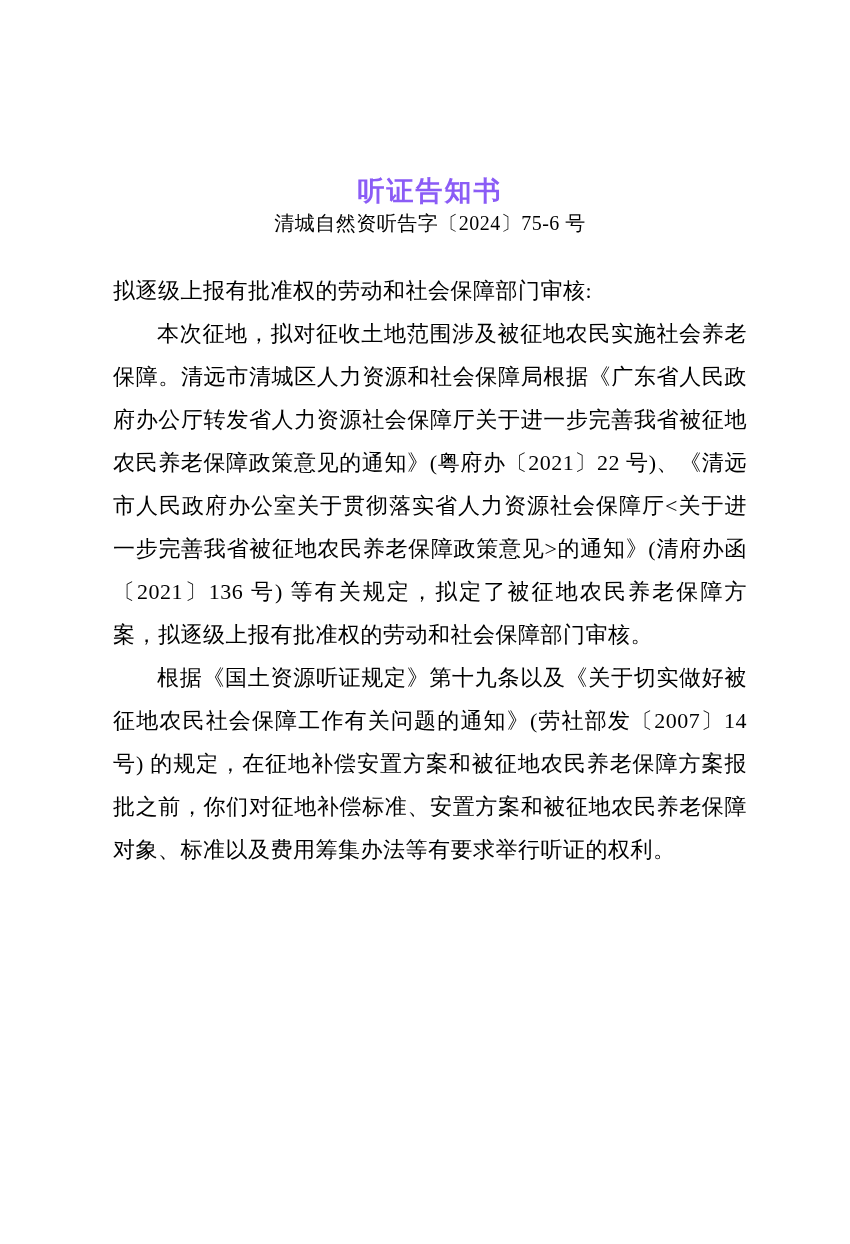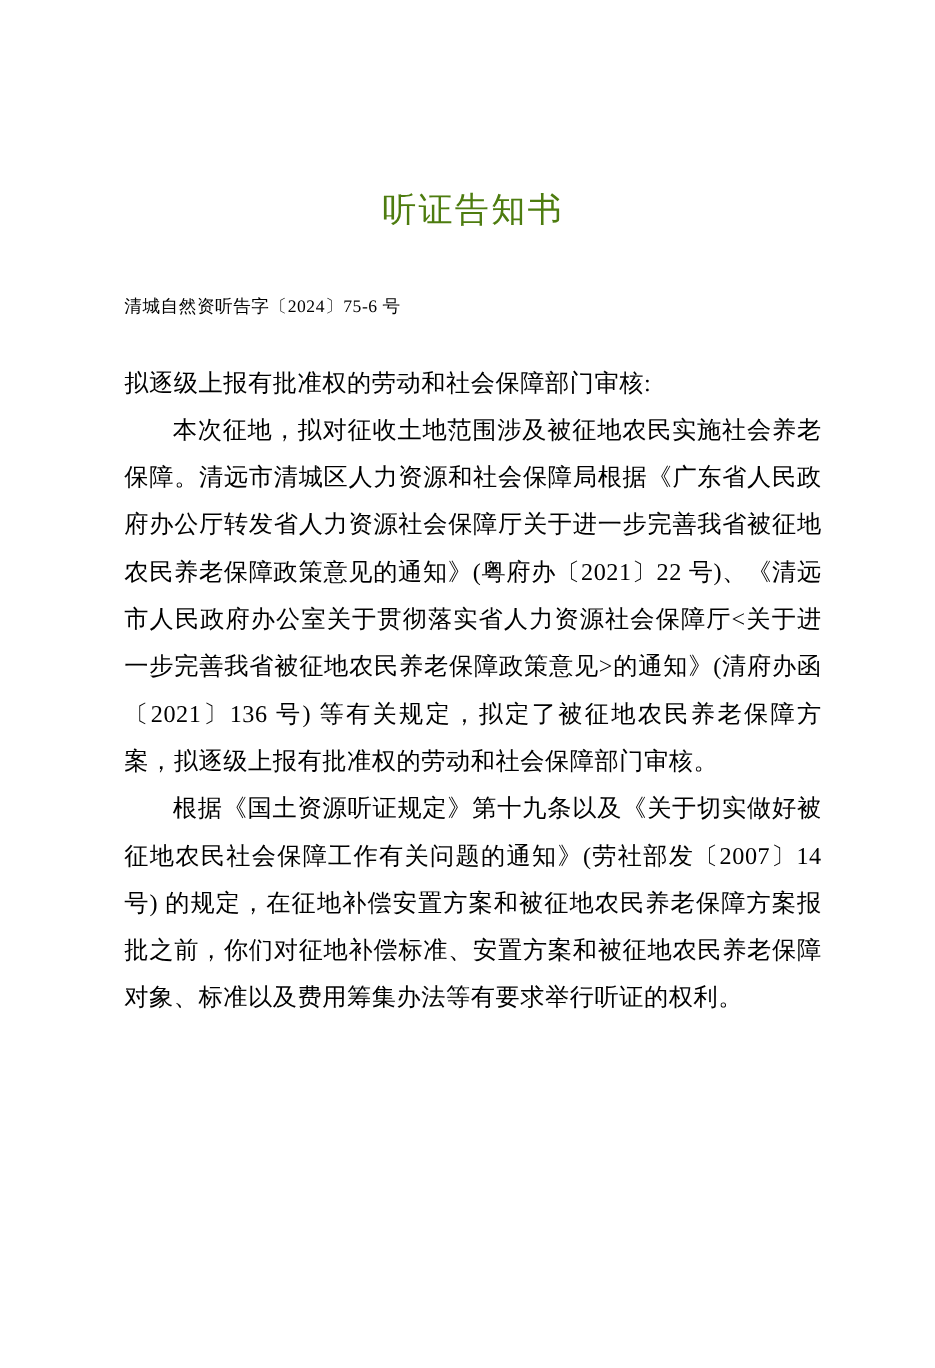--- a/index.html
+++ b/index.html
@@ -17,30 +17,29 @@
     box-sizing: border-box;
     padding: 172px 103px 0 113px;
     font-family: "Liberation Serif", "DejaVu Serif", serif;
     overflow: hidden;
   }
   .doc-title {
     margin: 0;
     padding: 0;
     text-align: center;
     font-family: "Liberation Sans", "DejaVu Sans", sans-serif;
-    font-weight: 400;
-    font-size: 31px;
+    font-weight: 700;
+    font-size: 27px;
     line-height: 38px;
     letter-spacing: 2px;
-    color: #4d7c0f;
+    color: #8b5cf6;
   }
   .doc-number {
-    margin-top: 57px;
-    text-align: left;
-    font-size: 16px;
+    text-align: center;
+    font-size: 20px;
     line-height: 26px;
     letter-spacing: 0.5px;
     white-space: nowrap;
   }
   .doc-body {
     margin-top: 33px;
     font-size: 22px;
     line-height: 43px;
     text-align: justify;
     text-justify: inter-character;

